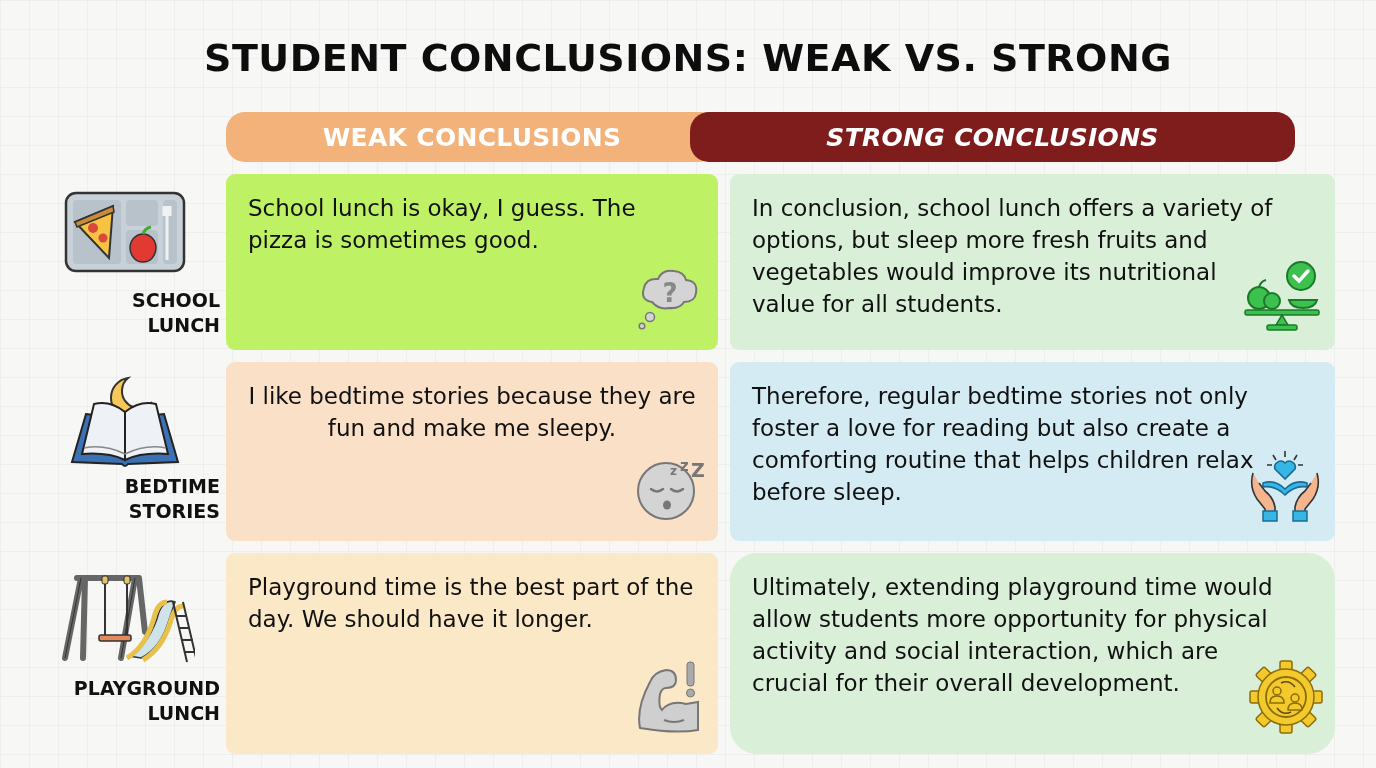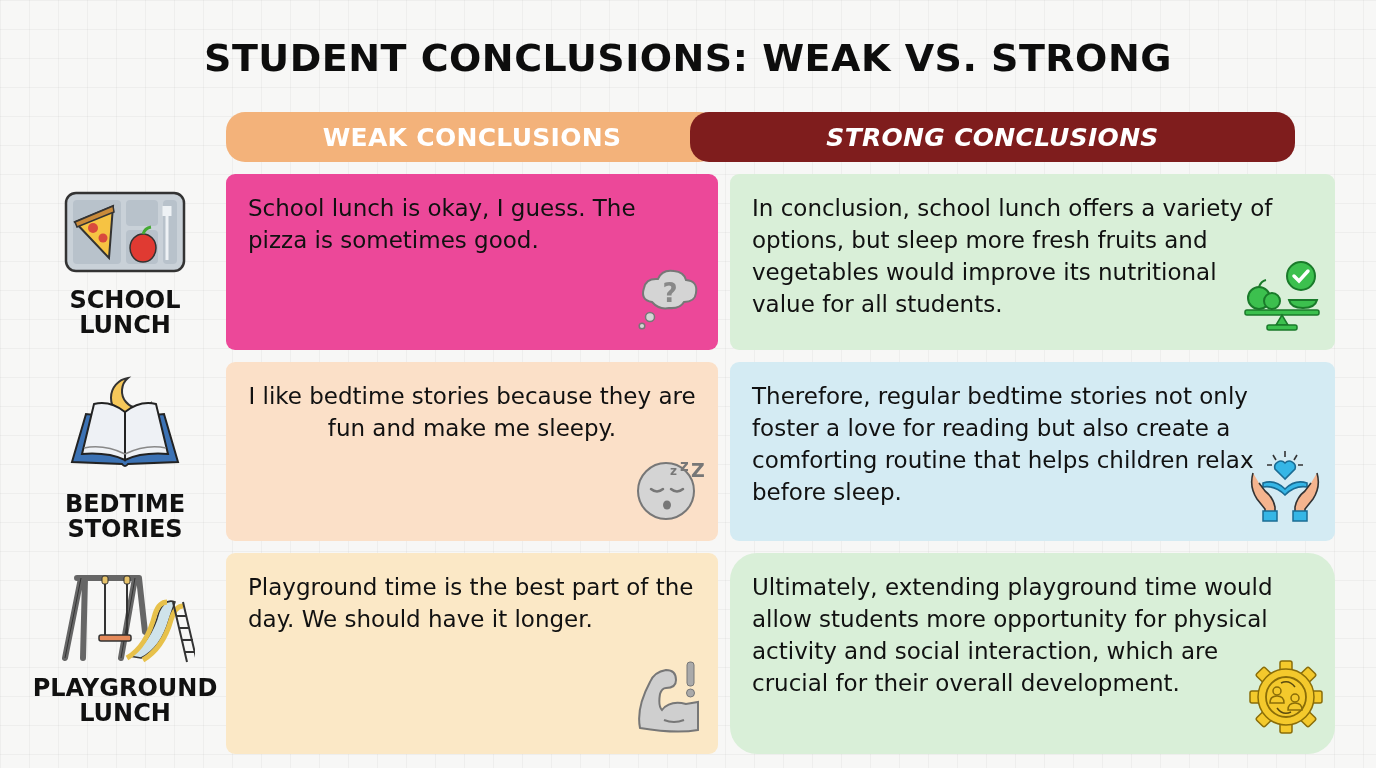--- a/index.html
+++ b/index.html
@@ -25,39 +25,39 @@
     letter-spacing: 0.3px;
   }
   .col-header.weak { left: 226px; width: 492px; background: #f3b27a; }
   .col-header.strong { left: 690px; width: 605px; background: #7f1d1d; font-style: italic; }
 
   .row-label {
     position: absolute; left: 30px; width: 190px; text-align: center;
   }
   .row-label .icon-box { display: flex; justify-content: center; }
   .row-label .label-text {
-    font-family: "DejaVu Sans", sans-serif; font-weight: bold; font-size: 24px; line-height: 25px;
-    color: #111; white-space: pre-line;
+    font-family: "DejaVu Sans", sans-serif; font-weight: bold; font-size: 19px; line-height: 25px;
+    color: #111; white-space: pre-line; text-align: right;
   }
 
   .cell {
     position: absolute; border-radius: 9px; box-sizing: border-box;
     padding: 18px 22px 0 22px;
     font-family: "DejaVu Sans", sans-serif; font-size: 23px; line-height: 32px; color: #111;
   }
   .cell .txt { display: block; }
   .cell.weak { left: 226px; width: 492px; }
   .cell.strong { left: 730px; width: 605px; padding-right: 60px; }
   .cell .cell-icon { position: absolute; }
 
   .r1 { top: 174px; height: 176px; }
   .r2 { top: 362px; height: 179px; }
   .r3 { top: 553px; height: 201px; }
 
-  .bg-weak1 { background: #ec4899; }
+  .bg-weak1 { background: #bef264; }
   .bg-weak2 { background: #fbe0c8; text-align: center; }
   .bg-weak3 { background: #fbe8c6; }
   .bg-strong1 { background: #d9efd8; }
   .bg-strong2 { background: #d4ebf3; }
   .bg-strong3 { background: #d9efd8; border-radius: 27px; }
 </style>
 </head>
 <body>
 
 <div class="title">STUDENT CONCLUSIONS: WEAK VS. STRONG</div>
@@ -118,21 +118,21 @@
 <div class="row-label" style="top:372px;">
   <div class="icon-box">
     <svg width="114" height="100" viewBox="0 0 114 100">
       <path d="M60 6 a20 20 0 1 0 22 26 a16 16 0 1 1 -22 -26z" fill="#f6c85a" stroke="#333" stroke-width="2"></path>
       <path d="M4 90 L18 42 L56 46 L96 42 L110 90 L60 92 Q57 96 54 92 Z" fill="#3c72b4" stroke="#222" stroke-width="2"></path>
       <path d="M14 82 L26 32 Q42 28 57 40 L57 88 Q40 80 14 82z" fill="#eef1f5" stroke="#222" stroke-width="2"></path>
       <path d="M100 82 L88 32 Q72 28 57 40 L57 88 Q74 80 100 82z" fill="#eef1f5" stroke="#222" stroke-width="2"></path>
       <path d="M16 76 Q36 72 57 82 M98 76 Q78 72 57 82" stroke="#888" stroke-width="1.5" fill="none"></path>
     </svg>
   </div>
-  <div class="label-text" style="margin-top:20px;">BEDTIME
+  <div class="label-text" style="margin-top:2px;">BEDTIME
 STORIES</div>
 </div>
 
 <div class="cell weak r2 bg-weak2">
   <span class="txt">I like bedtime stories because they are fun and make me sleepy.</span>
   <span class="cell-icon" style="right:12px; bottom:12px;">
     <svg width="72" height="68" viewBox="0 0 72 68">
       <circle cx="32" cy="38" r="28" fill="#d4d4d4" stroke="#777" stroke-width="2"></circle>
       <path d="M17 36 q6 5 12 0 M37 36 q6 5 12 0" stroke="#777" stroke-width="2.5" fill="none" stroke-linecap="round"></path>
       <ellipse cx="33" cy="52" rx="4" ry="4.5" fill="#777"></ellipse>

